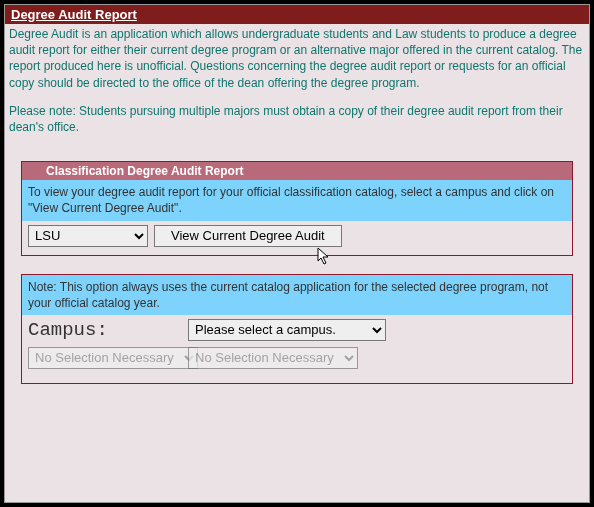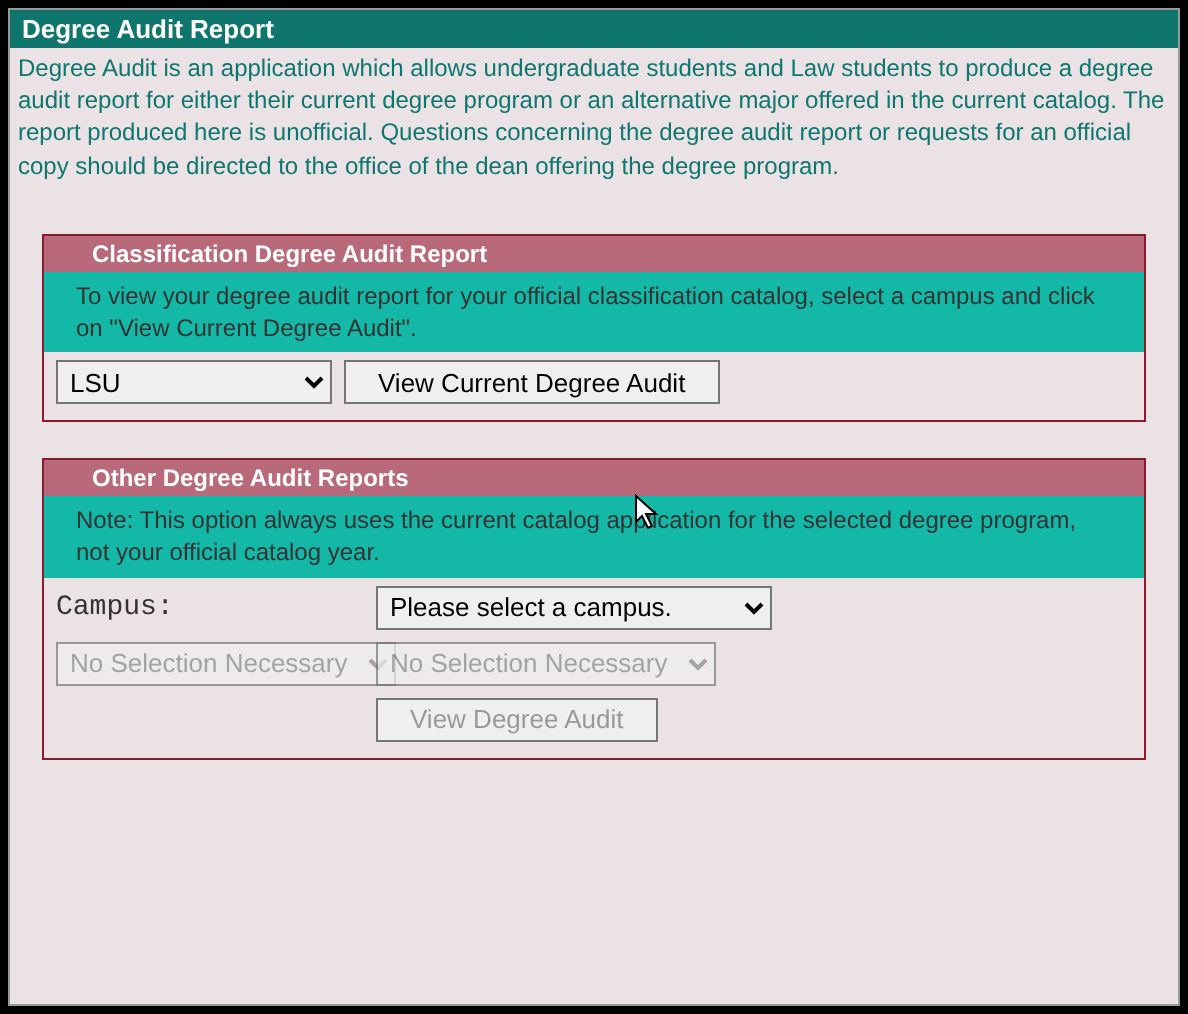--- a/index.html
+++ b/index.html
@@ -11,46 +11,47 @@
     padding: 4px;
   }
   .page {
     width: 586px;
     height: 499px;
     background: #eae2e5;
     border: 1px solid #999;
     position: relative;
   }
   .title-bar {
-    background: #0f766e;
+    background: #7f1d1d;
     color: #fff;
     font-weight: bold;
     font-size: 13px;
     padding: 2px 6px;
+    text-decoration: underline;
   }
   .intro {
     padding: 2px 4px 8px 4px;
     color: #0f766e;
     line-height: 1.35;
   }
   .intro p { margin-bottom: 12px; }
   .panel {
     margin: 6px 16px 18px 16px;
     border: 1px solid #8b1a2e;
   }
   .panel-header {
     background: #b86a7a;
     color: #fff;
     font-weight: bold;
     font-size: 12px;
     padding: 2px 24px;
   }
   .panel-desc {
-    background: #14b8a6;
-    padding: 4px 16px;
+    background: #7dd3fc;
+    padding: 4px 6px;
     color: #333;
     line-height: 1.35;
   }
   .panel-desc p { margin-bottom: 10px; }
   .panel-desc p:last-child { margin-bottom: 0; }
   .panel-body {
     background: #eae2e5;
     padding: 4px 6px 8px 6px;
   }
   .row1 { display: flex; align-items: center; gap: 6px; }
@@ -79,58 +80,58 @@
     color: #888;
   }
   .form-grid {
     display: grid;
     grid-template-columns: 160px auto;
     row-gap: 6px;
     align-items: center;
   }
   .form-label {
     font-family: "Courier New", monospace;
-    font-size: 14px;
+    font-size: 19px;
     color: #333;
   }
   .cursor {
     position: absolute;
     left: 312px;
     top: 242px;
     width: 14px;
     height: 20px;
     pointer-events: none;
   }
 </style>
 </head>
 <body>
 
 <div class="page">
 
   <div class="title-bar">Degree Audit Report</div>
 
   <div class="intro">
     <p>Degree Audit is an application which allows undergraduate students and Law students to produce a degree audit report for either their current degree program or an alternative major offered in the current catalog. The report produced here is unofficial. Questions concerning the degree audit report or requests for an official copy should be directed to the office of the dean offering the degree program.</p>
+    <p>Please note: Students pursuing multiple majors must obtain a copy of their degree audit report from their dean's office.</p>
   </div>
 
   <div class="panel">
     <div class="panel-header">Classification Degree Audit Report</div>
     <div class="panel-desc">To view your degree audit report for your official classification catalog, select a campus and click on "View Current Degree Audit".</div>
     <div class="panel-body">
       <div class="row1">
-        <select style="width:138px;">
+        <select style="width:120px;">
           <option>LSU</option>
         </select>
         <button>View Current Degree Audit</button>
       </div>
     </div>
   </div>
 
   <div class="panel">
-    <div class="panel-header">Other Degree Audit Reports</div>
     <div class="panel-desc">
       <p>Note: This option always uses the current catalog application for the selected degree program, not your official catalog year.</p>
     </div>
     <div class="panel-body">
       <div class="form-grid">
         <div class="form-label">Campus:</div>
         <div>
           <select style="width:198px;">
             <option>Please select a campus.</option>
           </select>
@@ -139,23 +140,20 @@
           <select disabled="" style="width:170px;">
             <option>No Selection Necessary</option>
           </select>
         </div>
         <div>
           <select disabled="" style="width:170px;">
             <option>No Selection Necessary</option>
           </select>
         </div>
         <div></div>
-        <div>
-          <button disabled="">View Degree Audit</button>
-        </div>
       </div>
     </div>
   </div>
 
   <svg class="cursor" viewBox="0 0 14 20">
     <path d="M1 1 L1 14 L4 11 L7 17 L9 16 L6 10 L11 10 Z" fill="#fff" stroke="#000" stroke-width="1"></path>
   </svg>
 
 </div>
 

